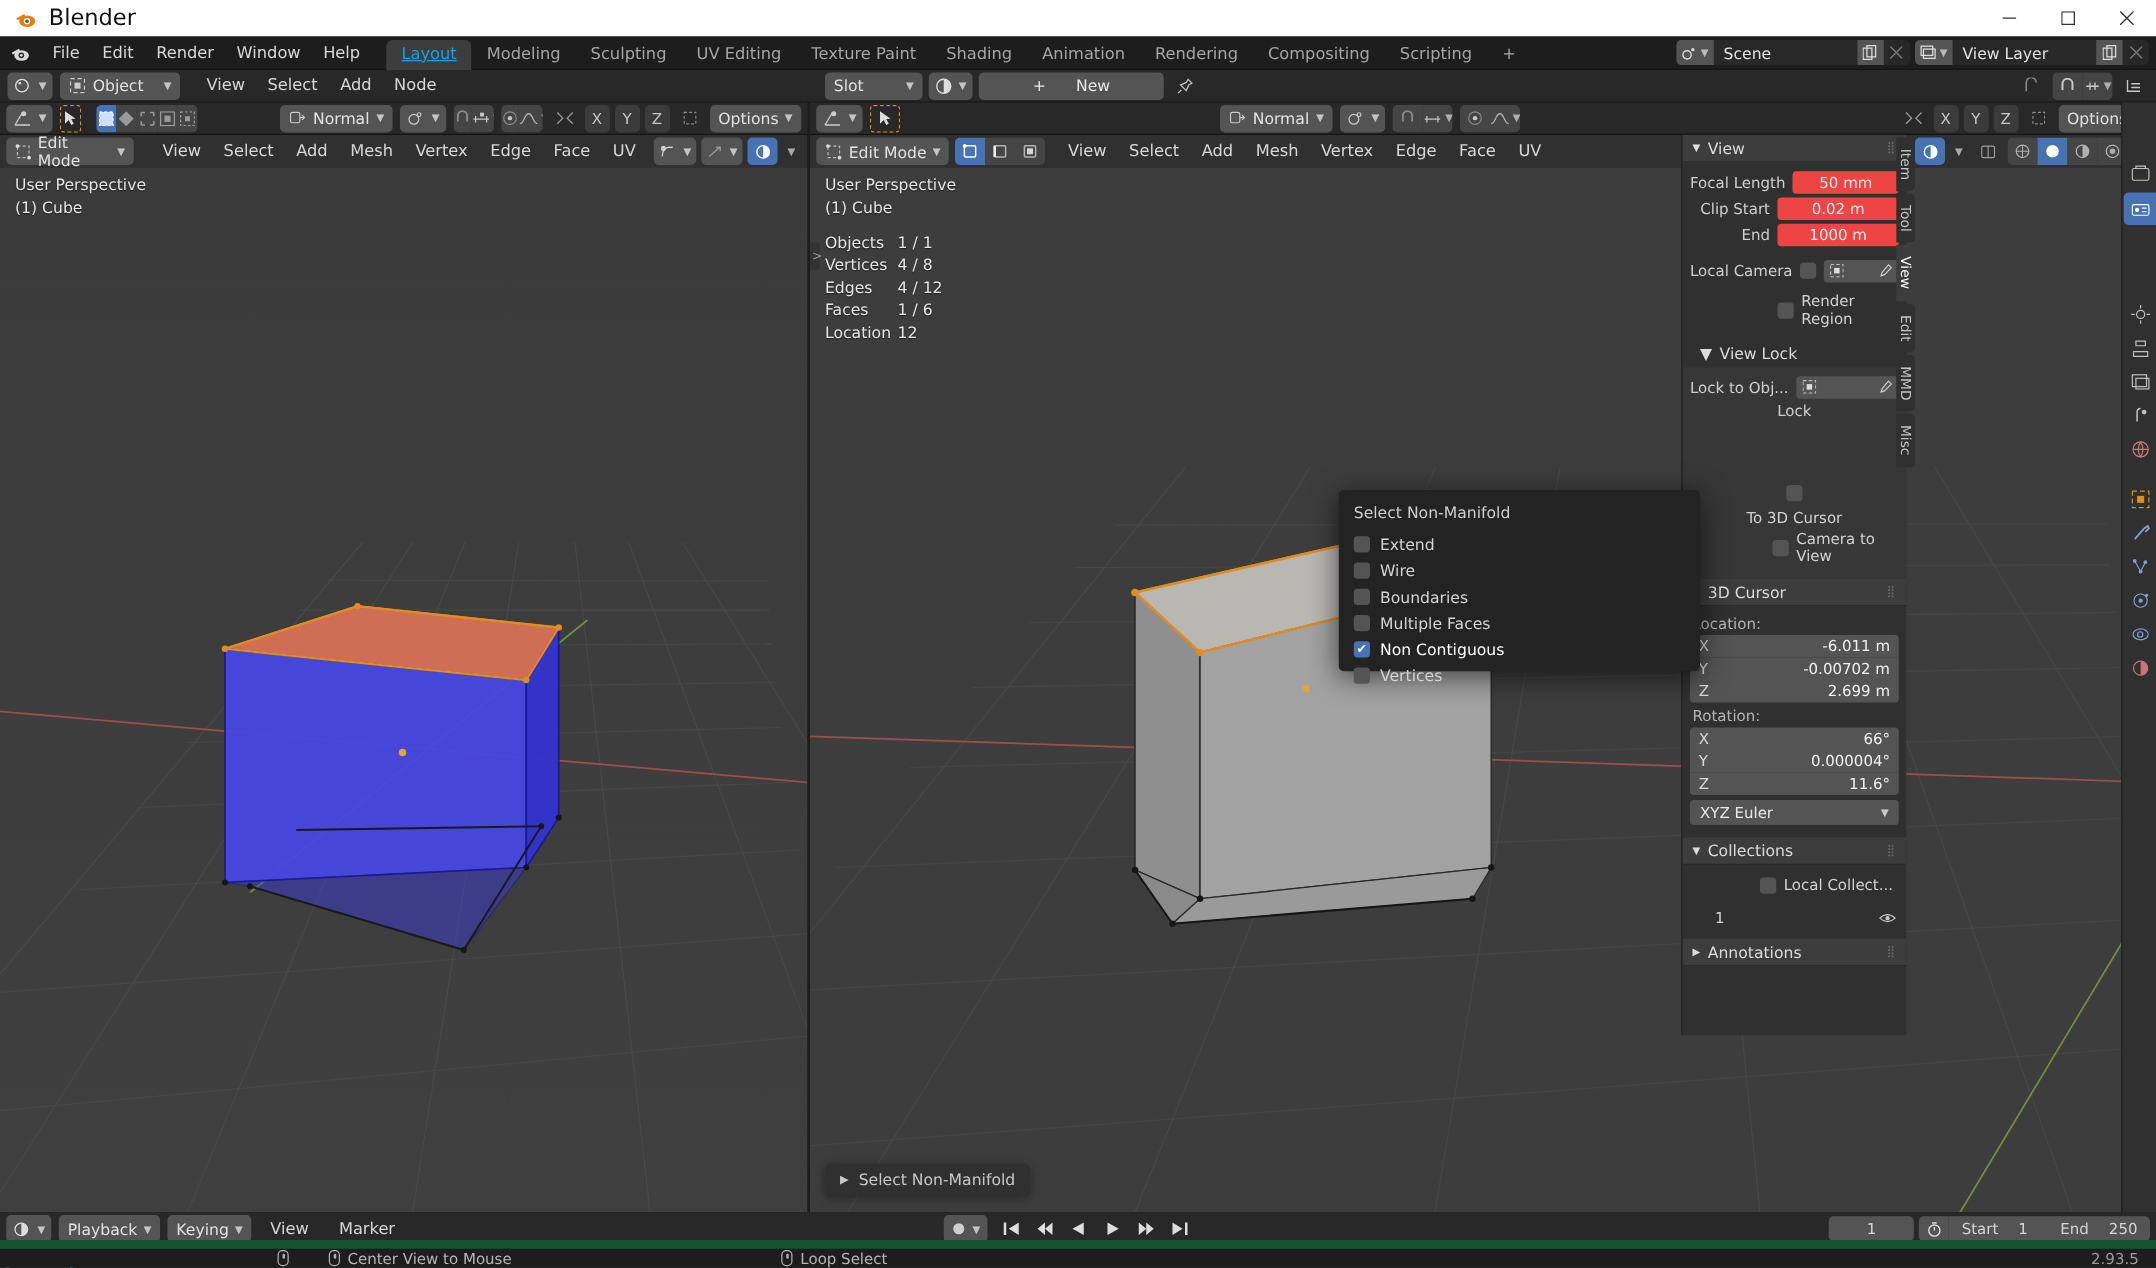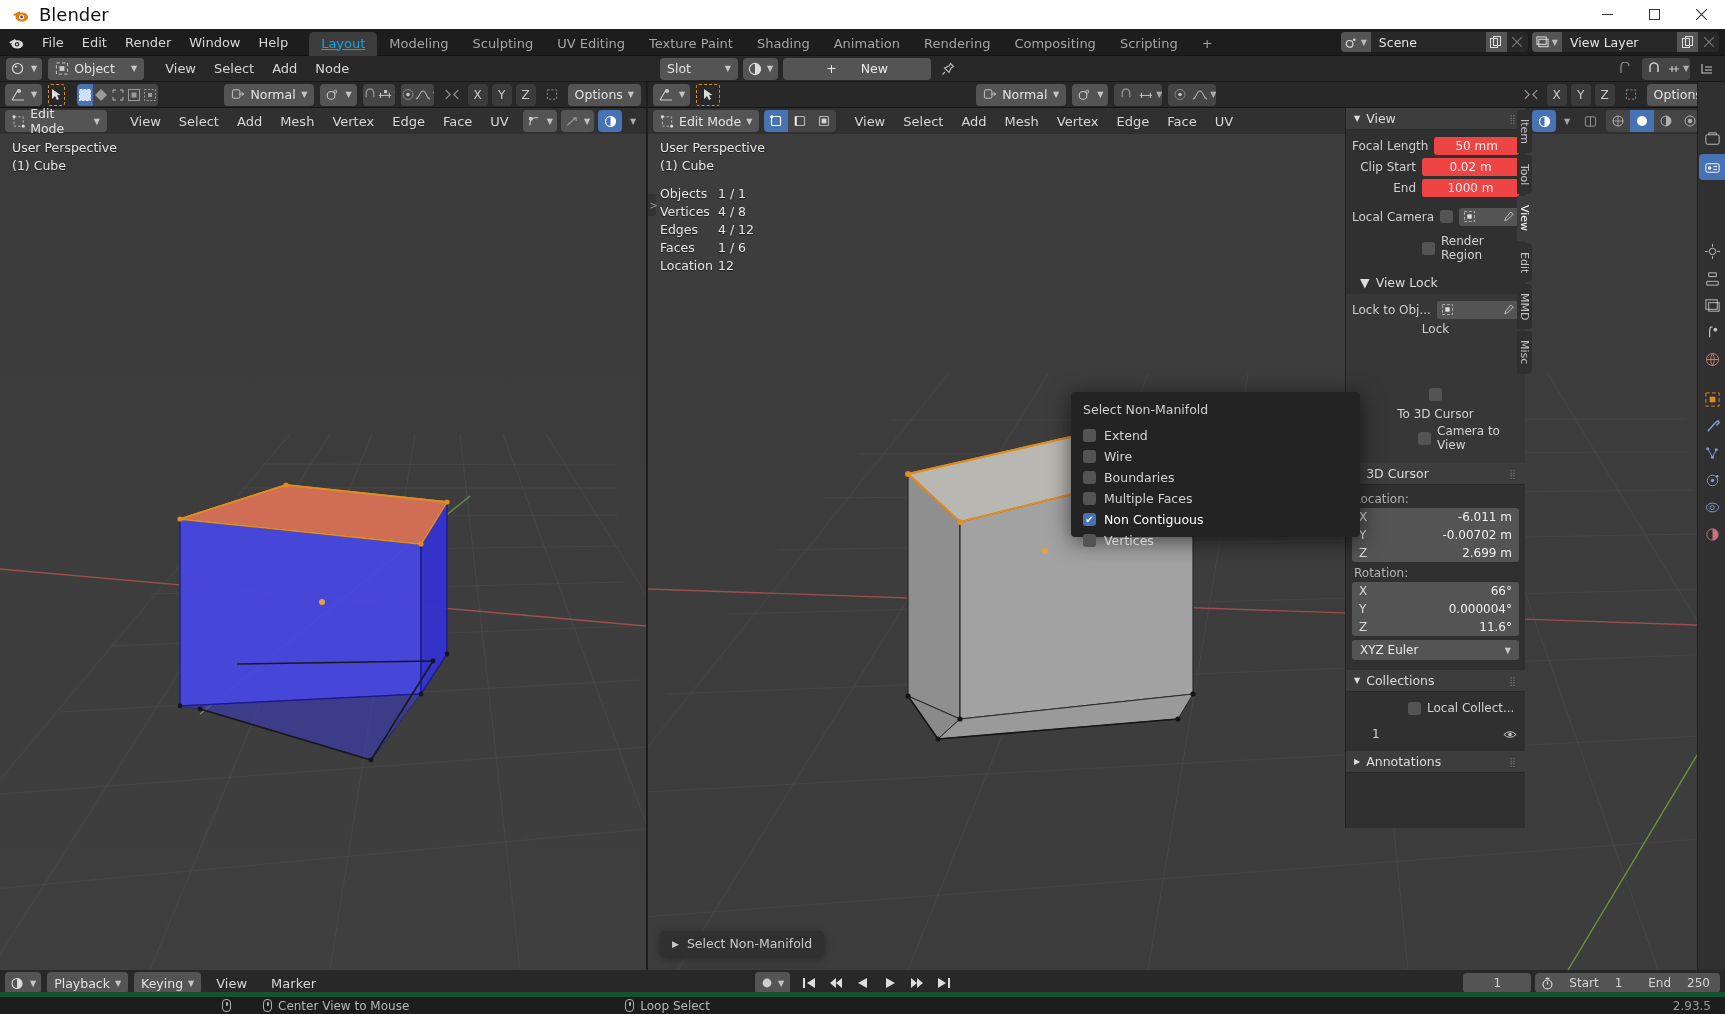--- a/index.html
+++ b/index.html
@@ -138,21 +138,21 @@
      border-radius:3px; padding:1px 7px; transform:translateX(-50%); }
   .tl-right { margin-left:auto; display:flex; align-items:center; gap:4px; }
   .frm { background:#545454; border-radius:4px; height:20px; min-width:68px; display:flex;
      align-items:center; justify-content:center; font-size:12px; }
   .startend { background:#545454; border-radius:4px; height:20px; display:flex; align-items:center;
      gap:16px; padding:0 10px; font-size:12px; }
 
   
   #statusbar { position:absolute; left:0; bottom:0; width:1725px; height:22px; background:#1d1d1d;
      display:flex; align-items:center; gap:26px; padding:0 14px; font-size:12px; color:#b6b6b6;
-     border-top:5px solid #14532d; }
+     border-top:7px solid #14532d; }
   #statusbar .sb { display:flex; align-items:center; gap:6px; }
   #statusbar .ver { margin-left:auto; color:#9a9a9a; }
   .mouseglyph { width:9px; height:13px; border:1.4px solid #b0b0b0; border-radius:4px;
       position:relative; }
   .mouseglyph:after { content:""; position:absolute; left:2.6px; top:1.6px; width:2.2px; height:4px;
       background:#b0b0b0; border-radius:1px; }
 </style>
 </head>
 <body>
 

